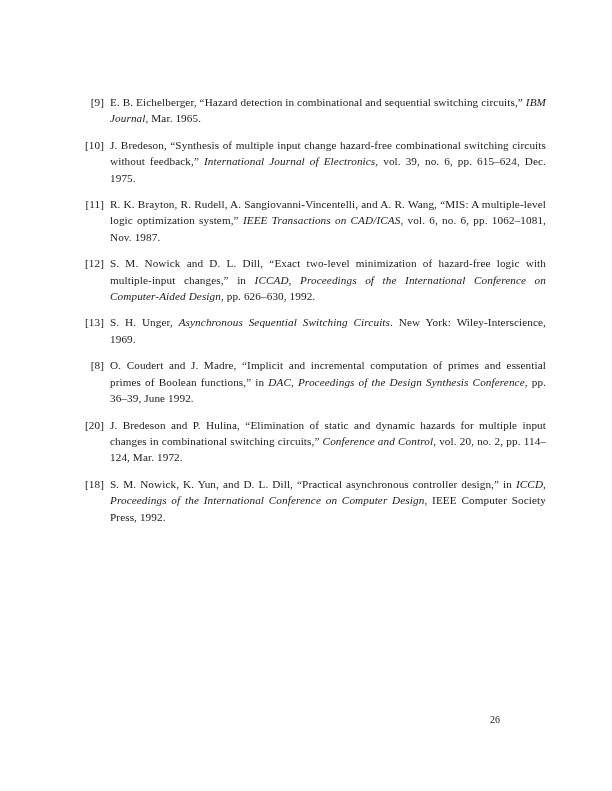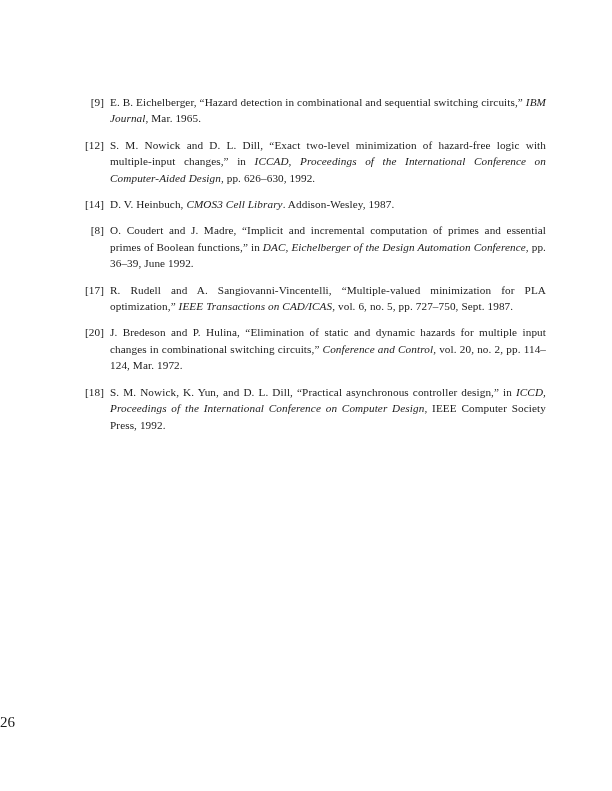--- a/index.html
+++ b/index.html
@@ -38,32 +38,33 @@
     display: inline-block;
   }
   .it {
     font-style: italic;
   }
   .page-number {
     position: absolute;
     top: 714px;
     left: 0;
     width: 500px;
-    text-align: left;
-    font-size: 15px;
+    text-align: right;
+    font-size: 10px;
     color: #1a1a1a;
   }
 </style>
 </head>
 <body>
 
 <div class="page">
   <div class="refs" id="refs">
       <div class="ref-entry"><span class="ref-label">[9]</span><span>E. B. Eichelberger, “Hazard detection in combinational and sequential switching circuits,” </span><span class="it">IBM Journal</span><span>, Mar. 1965.</span></div>
+      <div class="ref-entry"><span class="ref-label">[10]</span><span>J. Bredeson, “Synthesis of multiple input change hazard-free combinational switching circuits without feedback,” </span><span class="it">International Journal of Electronics</span><span>, vol. 39, no. 6, pp. 615–624, Dec. 1975.</span></div>
+      <div class="ref-entry"><span class="ref-label">[11]</span><span>R. K. Brayton, R. Rudell, A. Sangiovanni-Vincentelli, and A. R. Wang, “MIS: A multiple-level logic optimization system,” </span><span class="it">IEEE Transactions on CAD/ICAS</span><span>, vol. 6, no. 6, pp. 1062–1081, Nov. 1987.</span></div>
       <div class="ref-entry"><span class="ref-label">[12]</span><span>S. M. Nowick and D. L. Dill, “Exact two-level minimization of hazard-free logic with multiple-input changes,” in </span><span class="it">ICCAD, Proceedings of the International Conference on Computer-Aided Design</span><span>, pp. 626–630, 1992.</span></div>
-      <div class="ref-entry"><span class="ref-label">[14]</span><span>D. V. Heinbuch, </span><span class="it">CMOS3 Cell Library</span><span>. Addison-Wesley, 1987.</span></div>
-      <div class="ref-entry"><span class="ref-label">[8]</span><span>O. Coudert and J. Madre, “Implicit and incremental computation of primes and essential primes of Boolean functions,” in </span><span class="it">DAC, Eichelberger of the Design Automation Conference</span><span>, pp. 36–39, June 1992.</span></div>
-      <div class="ref-entry"><span class="ref-label">[17]</span><span>R. Rudell and A. Sangiovanni-Vincentelli, “Multiple-valued minimization for PLA optimization,” </span><span class="it">IEEE Transactions on CAD/ICAS</span><span>, vol. 6, no. 5, pp. 727–750, Sept. 1987.</span></div>
+      <div class="ref-entry"><span class="ref-label">[13]</span><span>S. H. Unger, </span><span class="it">Asynchronous Sequential Switching Circuits</span><span>. New York: Wiley-Interscience, 1969.</span></div>
+      <div class="ref-entry"><span class="ref-label">[8]</span><span>O. Coudert and J. Madre, “Implicit and incremental computation of primes and essential primes of Boolean functions,” in </span><span class="it">DAC, Proceedings of the Design Synthesis Conference</span><span>, pp. 36–39, June 1992.</span></div>
       <div class="ref-entry"><span class="ref-label">[20]</span><span>J. Bredeson and P. Hulina, “Elimination of static and dynamic hazards for multiple input changes in combinational switching circuits,” </span><span class="it">Conference and Control</span><span>, vol. 20, no. 2, pp. 114–124, Mar. 1972.</span></div>
       <div class="ref-entry"><span class="ref-label">[18]</span><span>S. M. Nowick, K. Yun, and D. L. Dill, “Practical asynchronous controller design,” in </span><span class="it">ICCD, Proceedings of the International Conference on Computer Design</span><span>, IEEE Computer Society Press, 1992.</span></div>
     </div>
   <div class="page-number">26</div>
 </div>
 
 </body></html>

